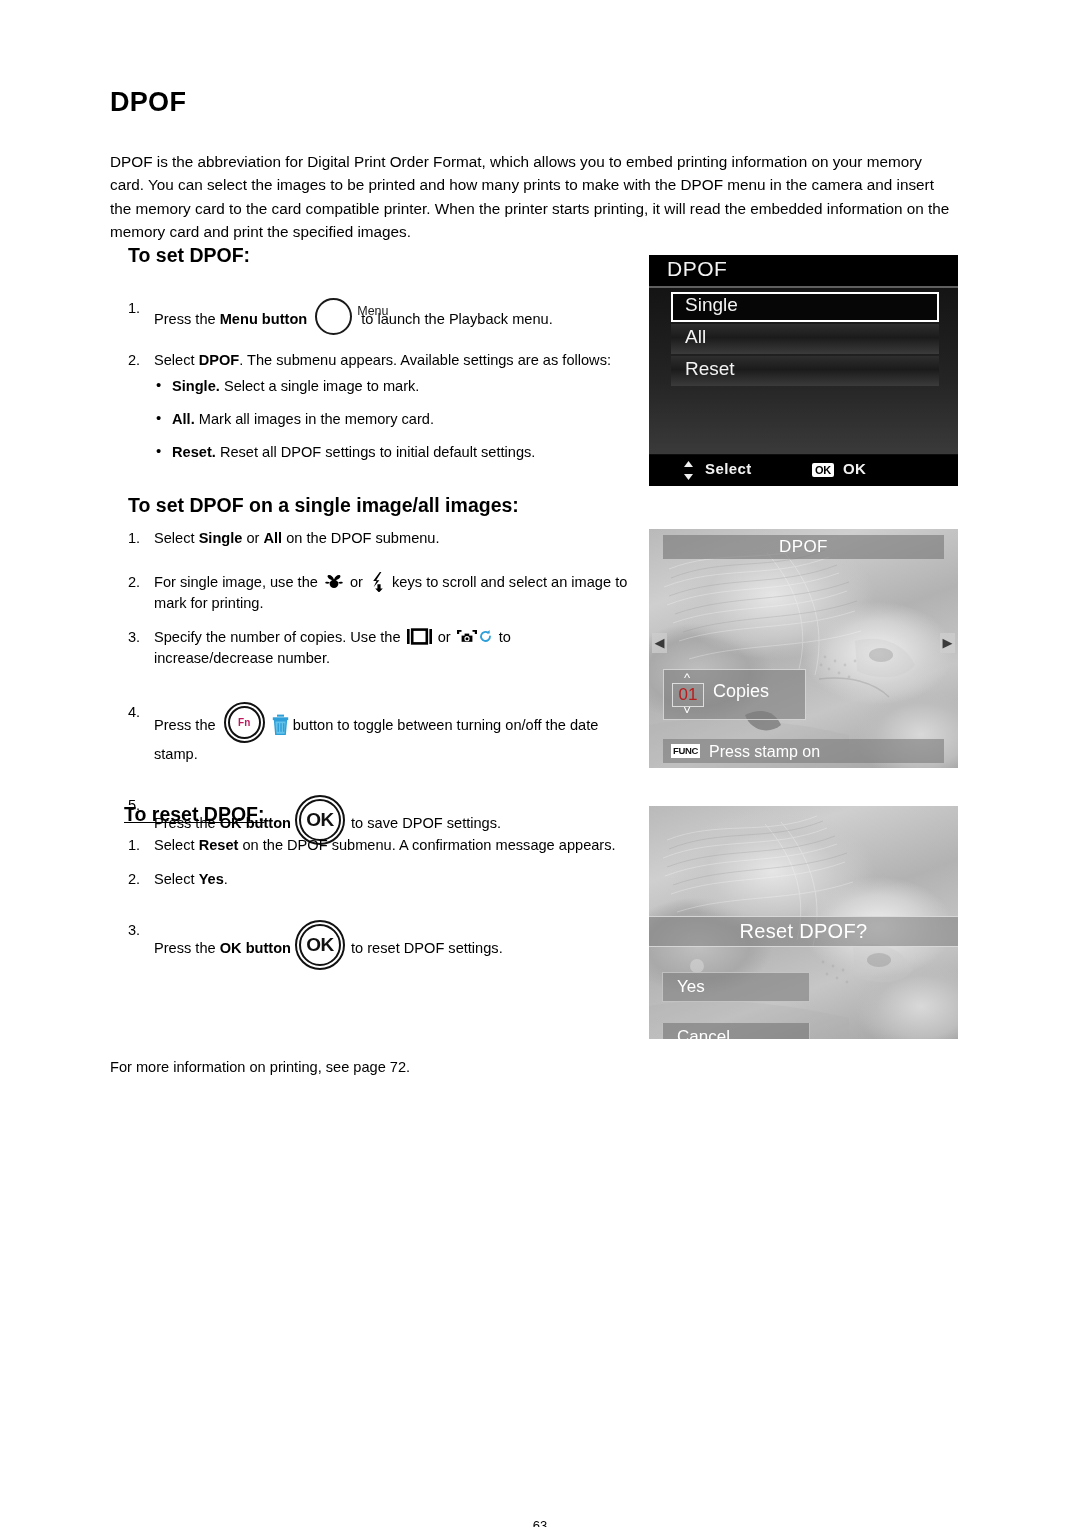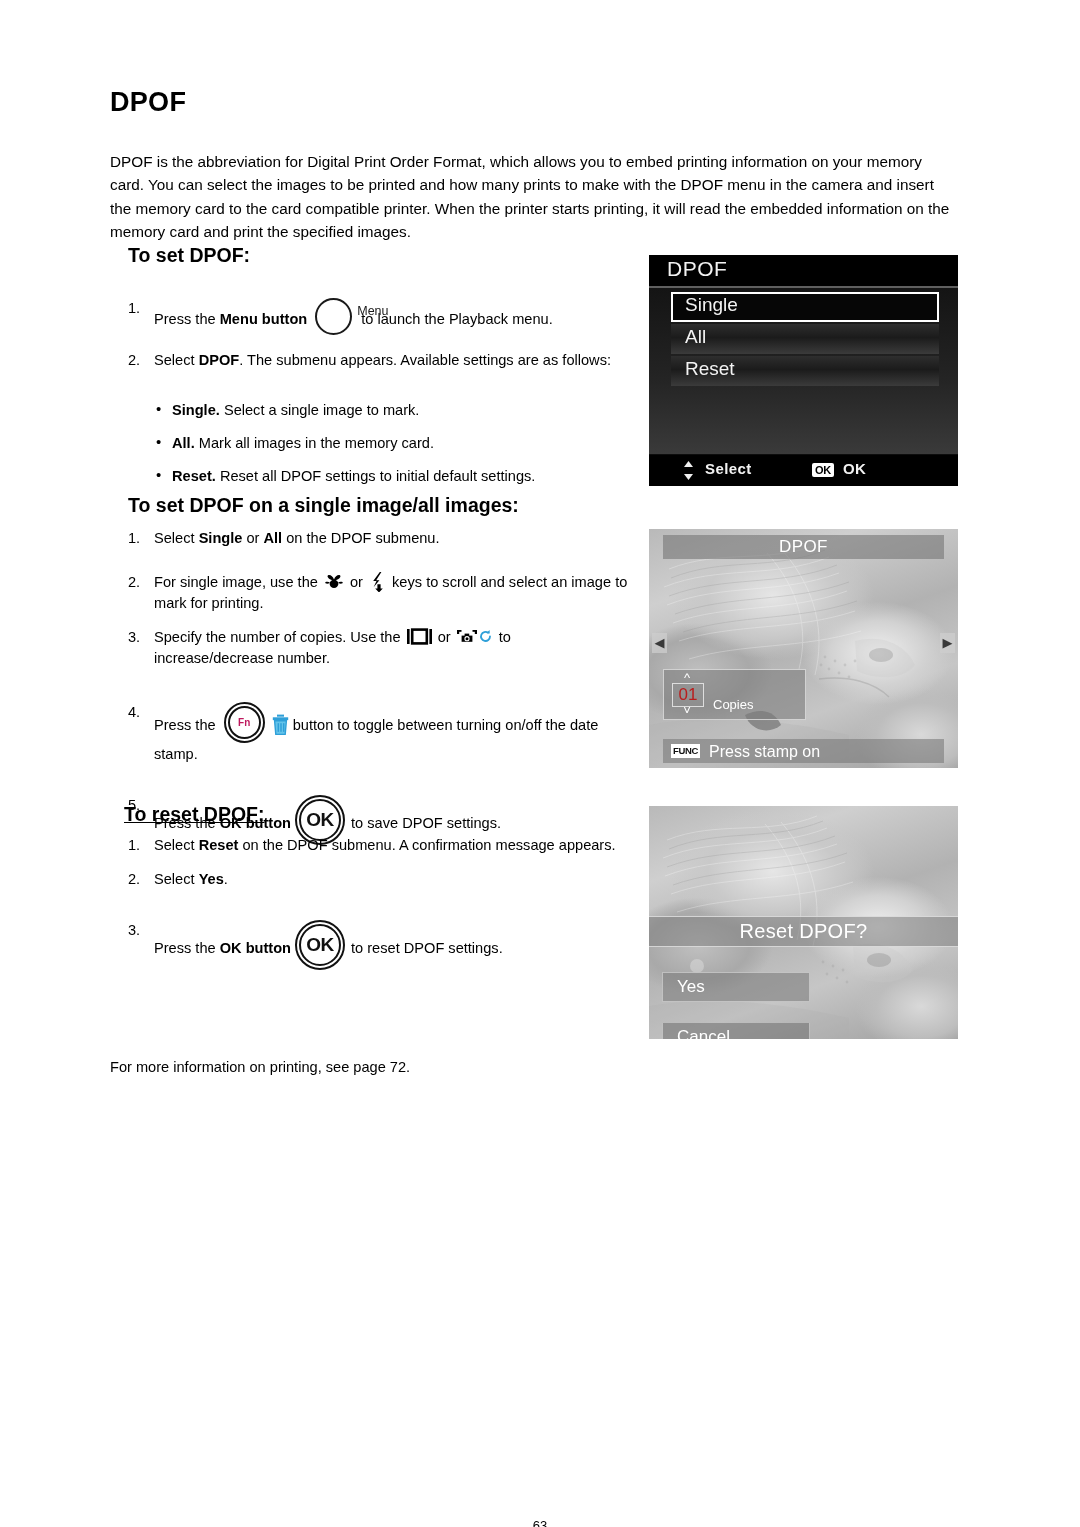--- a/index.html
+++ b/index.html
@@ -76,21 +76,21 @@
   ol.steps > li .num {
     position: absolute;
     left: 0;
     top: 0;
     width: 22px;
     text-align: left;
   }
   .b { font-weight: bold; }
 
   ul.bullets {
-    margin: 28px 0 0 0;
+    margin: 4px 0 0 0;
     padding: 0;
     list-style: none;
   }
   ul.bullets > li {
     position: relative;
     padding-left: 18px;
     margin-bottom: 13px;
     font-size: 14.6px;
     line-height: 20px;
   }
@@ -411,23 +411,23 @@
     width: 32px; height: 24px;
     border: 1px solid rgba(235,235,235,0.85);
     box-sizing: border-box;
     color: #b91c1c;
     font-size: 17px;
     line-height: 22px;
     text-align: center;
   }
   .copies-box .clabel {
     position: absolute;
-    left: 49px; top: 23px;
+    left: 49px; top: 9px;
     color: #ffffff;
-    font-size: 13px;
+    font-size: 18px;
     line-height: 24px;
   }
 
   .datebar {
     position: absolute;
     left: 14px; bottom: 5px;
     width: 281px; height: 24px;
     background: rgba(122,122,122,0.60);
   }
   .datebar .funcbadge {

